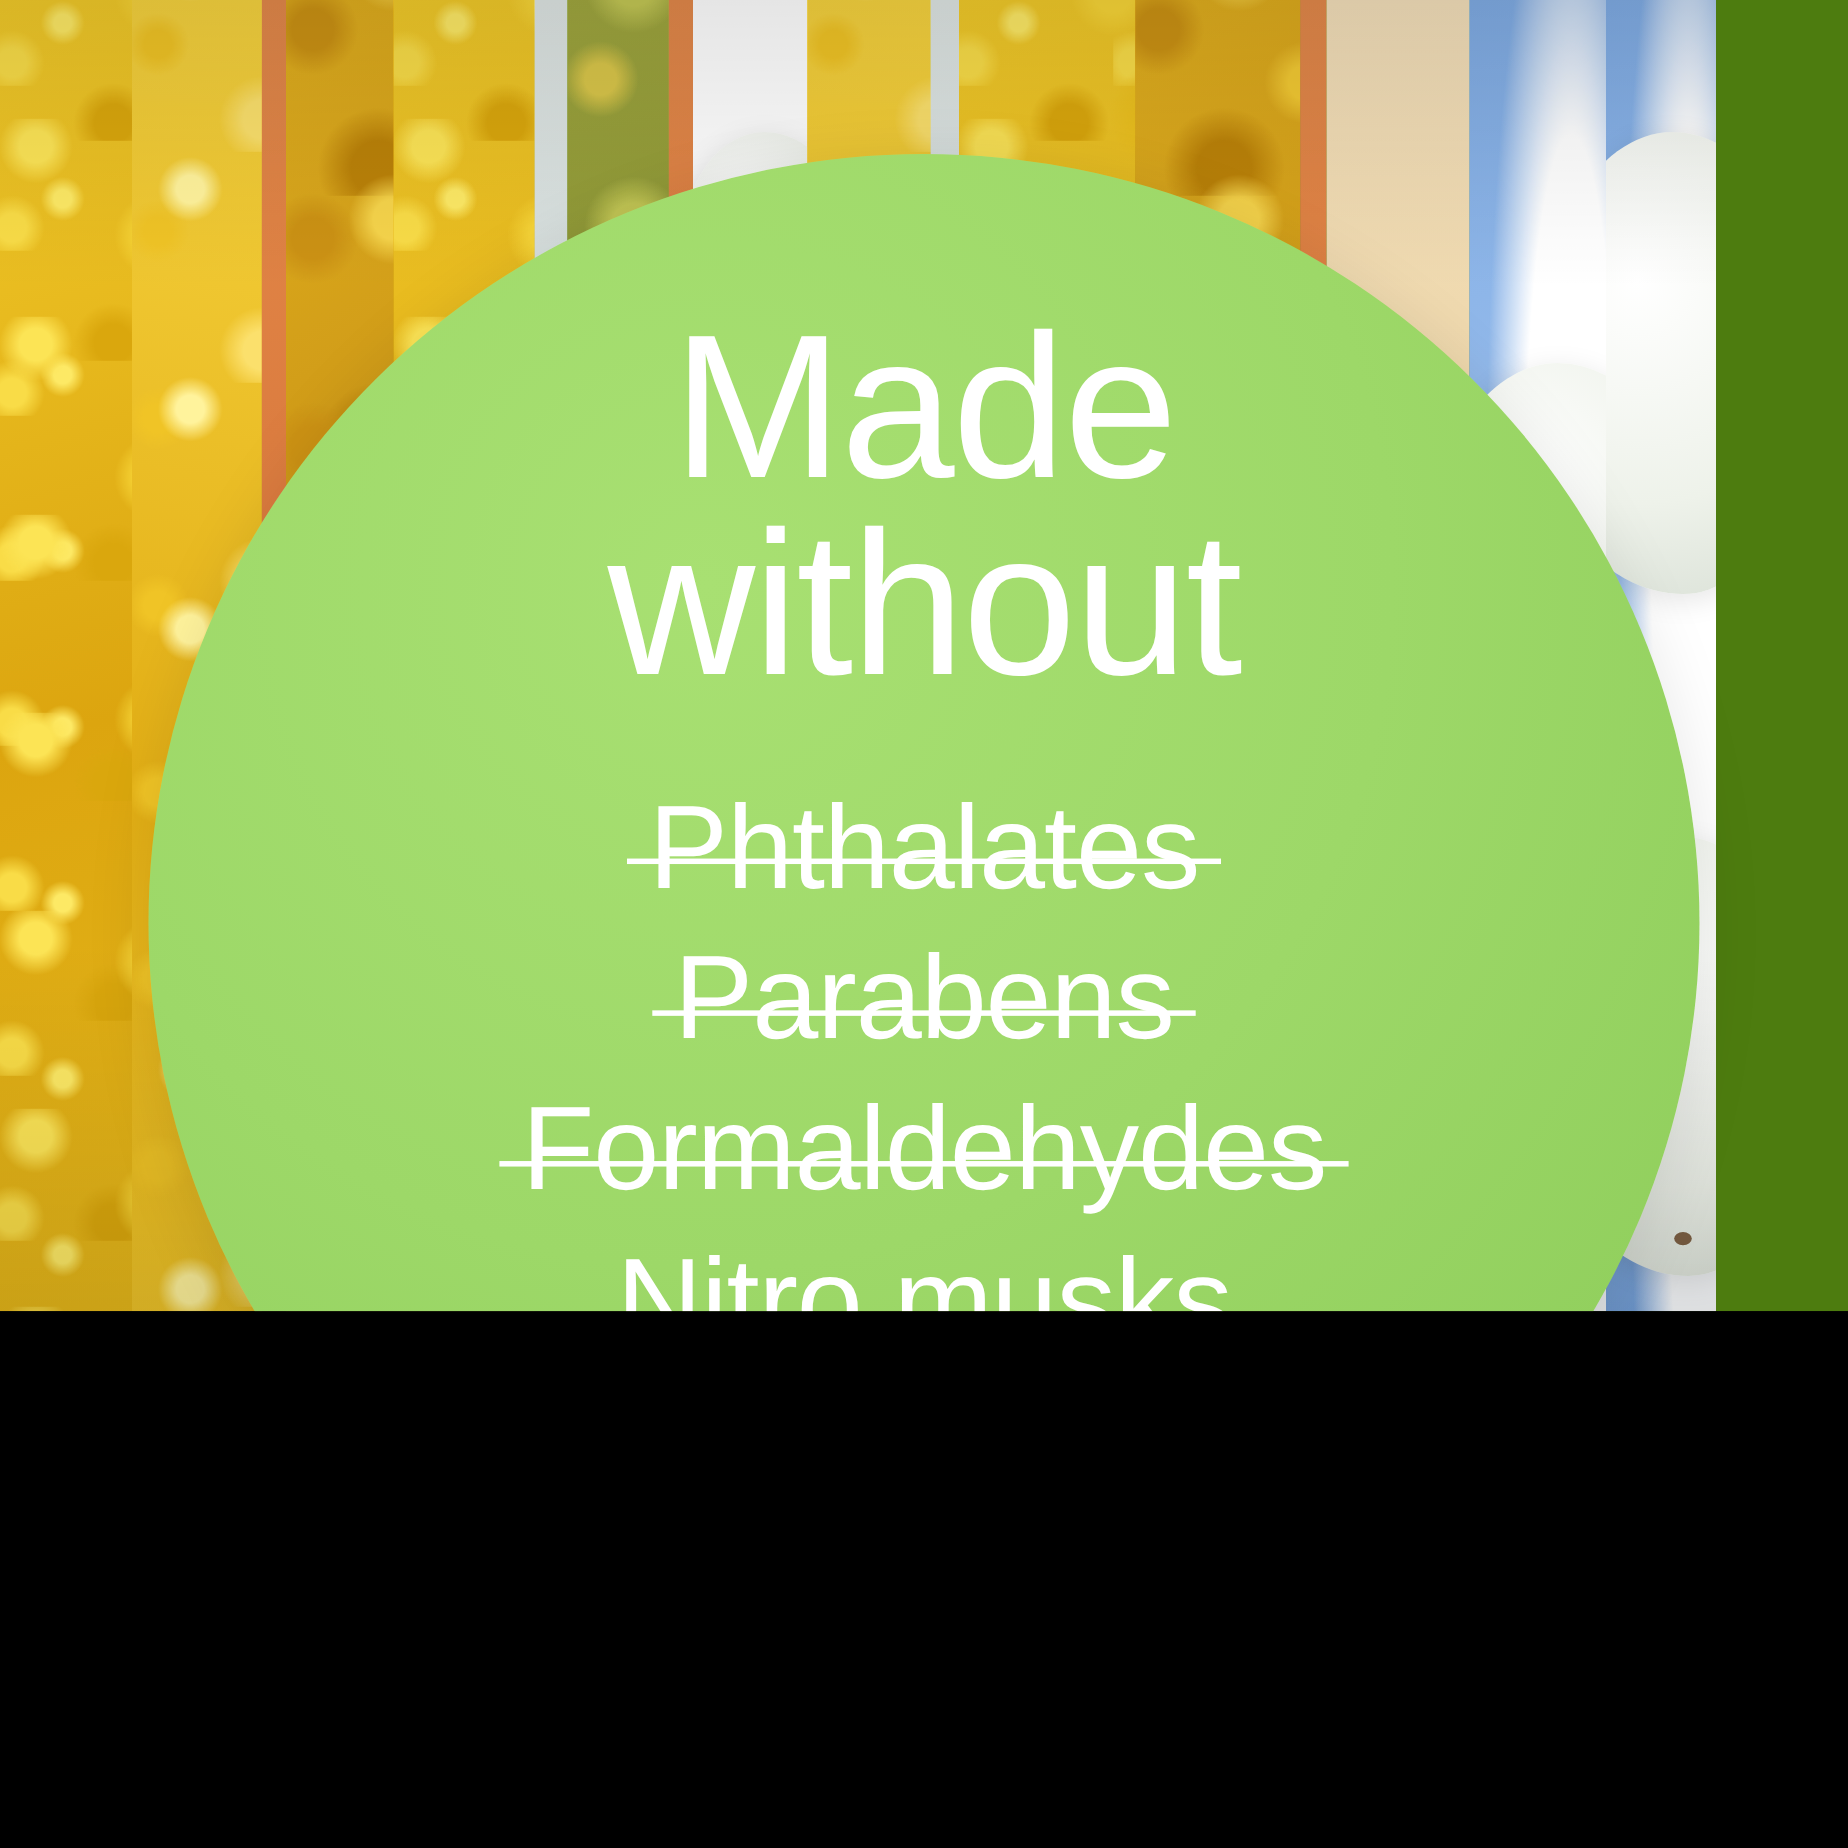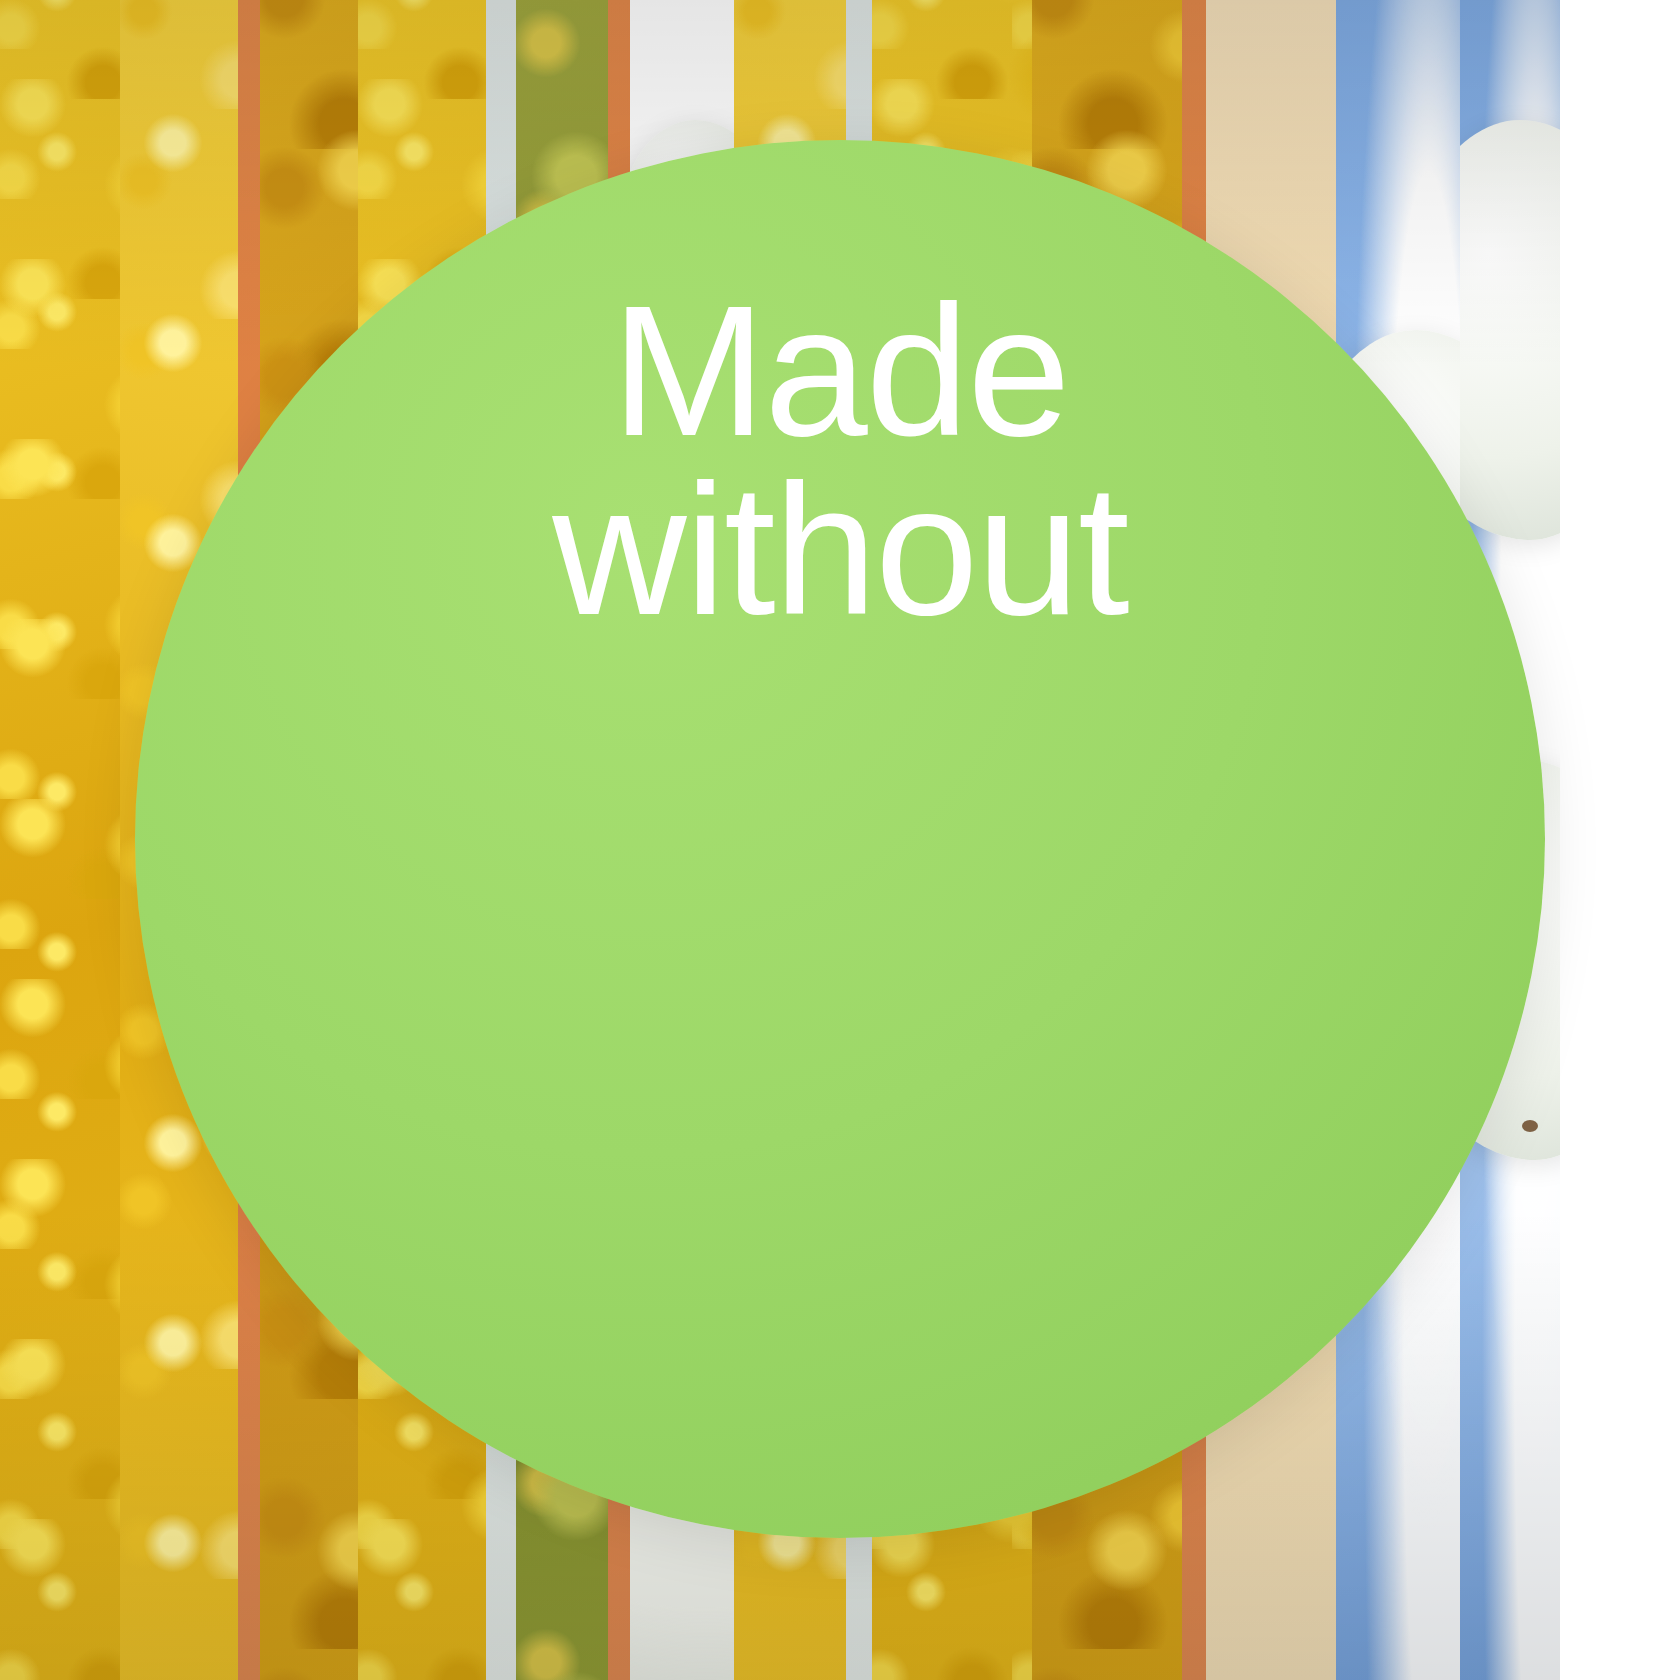--- a/index.html
+++ b/index.html
@@ -8,23 +8,23 @@
     padding: 0;
     background: #000;
   }
   body {
     font-family: "Liberation Sans", "DejaVu Sans", sans-serif;
   }
 
   #canvas {
     position: relative;
     width: 1680px;
-    height: 1680px;
+    height: 1192px;
     overflow: hidden;
-    background: #ffffff;
+    background: #4d7c0f;
     text-decoration: underline;
   }
 
   
   #photo-collage {
     position: absolute;
     inset: 0;
     display: flex;
     filter: saturate(1.05);
   }
@@ -286,17 +286,31 @@
     </div>
 
   </div>
 
   <div id="badge-circle">
     <div id="badge-content">
 
       <h1 id="headline">Made
 without</h1>
 
+      <ul id="exclusion-list">
+        <li class="exclusion-item">
+          <span class="label">Phthalates</span>
+        </li>
+        <li class="exclusion-item">
+          <span class="label">Parabens</span>
+        </li>
+        <li class="exclusion-item">
+          <span class="label">Formaldehydes</span>
+        </li>
+        <li class="exclusion-item">
+          <span class="label">Nitro musks</span>
+        </li>
+      </ul>
 
     </div>
   </div>
 
 </div>
 
 </body></html>

